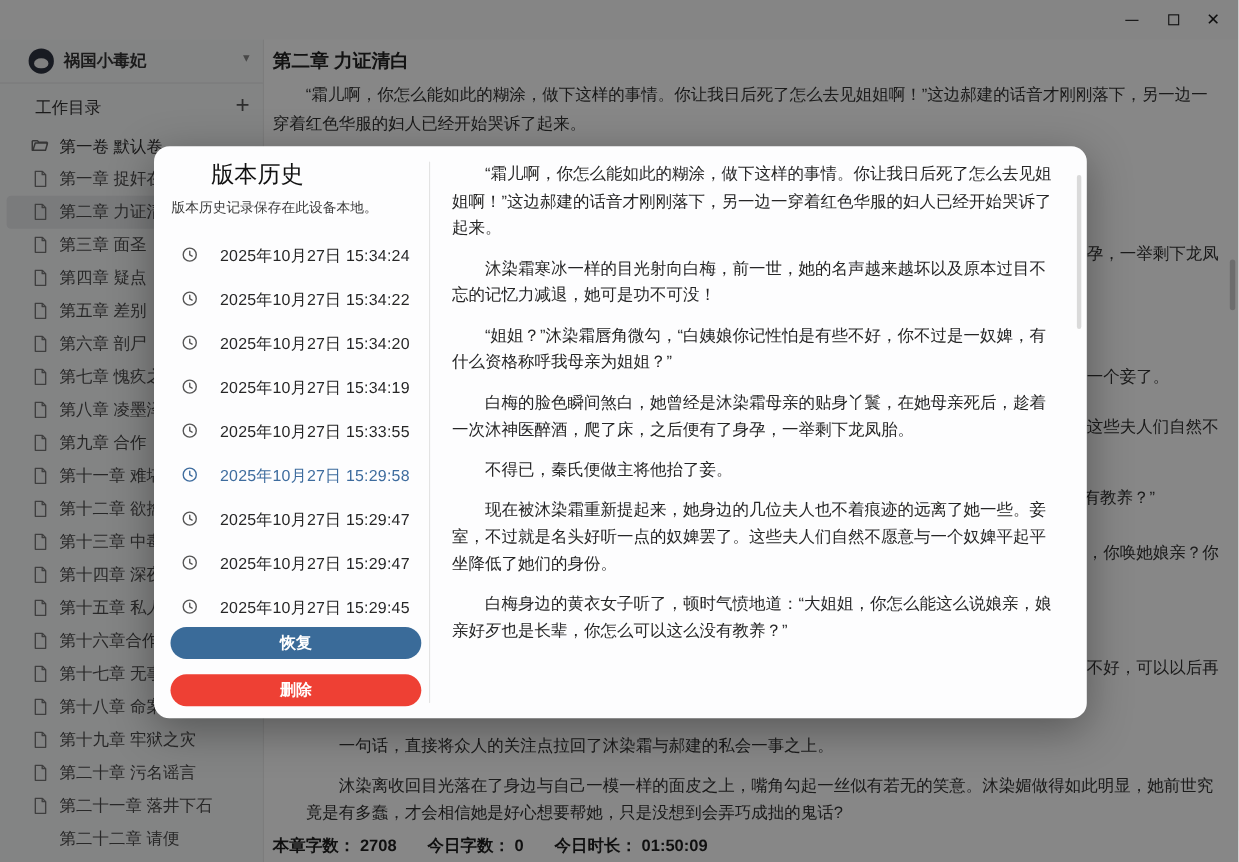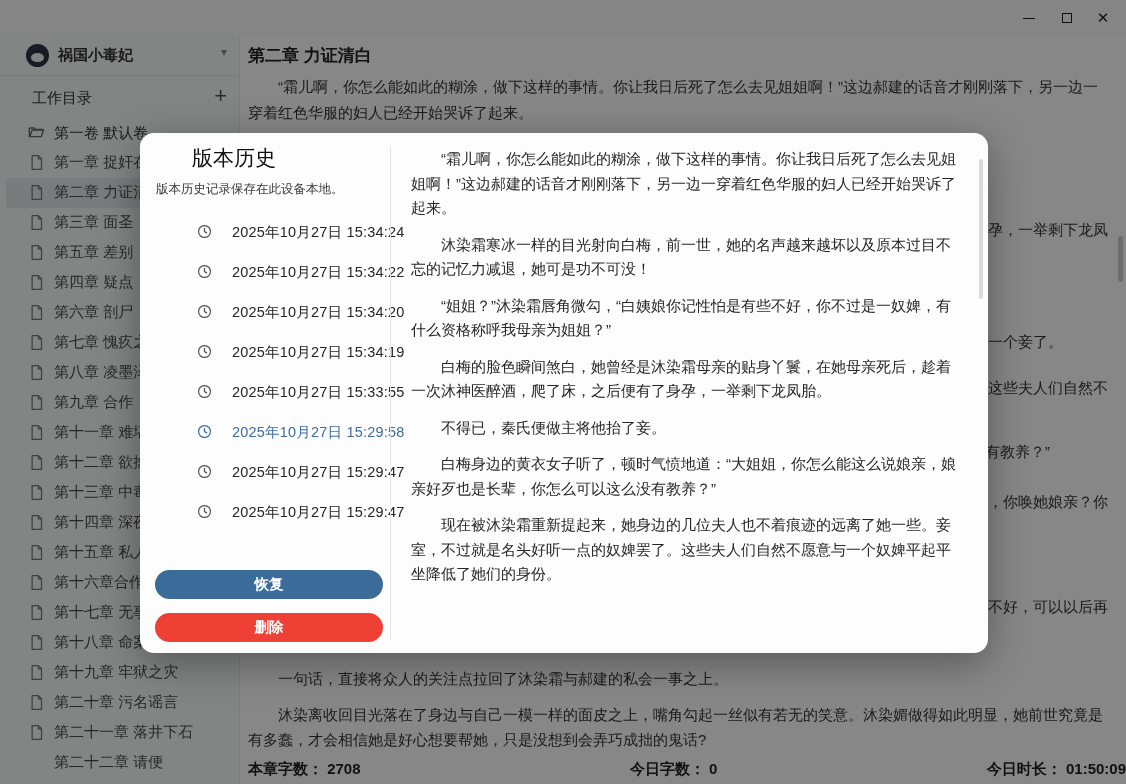--- a/index.html
+++ b/index.html
@@ -37,34 +37,34 @@
 
   
   .main{position:absolute;left:240px;top:36px;right:0;bottom:0;background:#fff;z-index:1;}
   .doc-title{position:absolute;left:8px;top:8px;font-size:17px;font-weight:700;color:#222;}
   .para-top{position:absolute;left:8px;top:38px;right:18px;font-size:15px;line-height:26px;color:#333;text-indent:2em;}
   .frag{position:absolute;font-size:15px;color:#333;white-space:nowrap;}
   .frag-1{top:185px;right:18px;} .frag-2{top:297px;left:733px;}
   .frag-3{top:343px;right:18px;} .frag-4{top:407px;left:745px;}
   .frag-5{top:457px;right:18px;} .frag-6{top:562px;right:18px;}
   .bottom-block{position:absolute;left:8px;top:630px;right:18px;font-size:15px;line-height:25px;color:#333;}
-  .bottom-block p{text-indent:2em;}
+  .bottom-block p{text-indent:2em;margin-left:30px;}
   .bottom-block p + p{margin-top:11px;}
-  .statusbar{position:absolute;left:8px;right:0;bottom:0;height:29px;display:flex;align-items:center;font-size:15px;font-weight:700;color:#1f1f1f;background:#fff;justify-content:space-between;}
+  .statusbar{position:absolute;left:8px;right:0;bottom:0;height:29px;display:flex;align-items:center;gap:28px;font-size:15px;font-weight:700;color:#1f1f1f;background:#fff;}
   .main-scroll{position:absolute;right:3px;top:200px;width:5px;height:46px;background:#cfcfcf;border-radius:3px;cursor:pointer;}
 
   
   .overlay{position:absolute;inset:0;background:rgba(0,0,0,0.47);z-index:5;}
 
   
   .modal{position:absolute;left:140px;top:133px;width:848px;height:520px;background:#fdfdfe;border-radius:14px;z-index:10;box-shadow:0 10px 40px rgba(0,0,0,.35);}
   .vh-left{position:absolute;left:0;top:0;width:250px;height:100%;}
   .vh-title{position:absolute;left:16px;top:11px;font-size:21px;font-weight:400;color:#111;margin-left:36px;}
   .vh-sub{position:absolute;left:16px;top:48px;font-size:12.5px;color:#3a3a3a;}
-  .vh-list{position:absolute;left:0;top:79px;width:250px;margin-left:32px;}
+  .vh-list{position:absolute;left:0;top:79px;width:250px;}
   .vh-row{position:relative;height:40px;color:#262626;cursor:pointer;}
   .vh-row .clock{position:absolute;left:25px;top:12px;color:#555;}
   .vh-row .clock svg{display:block;}
   .vh-time{position:absolute;left:60px;top:11px;font-size:14.5px;letter-spacing:.2px;}
   .vh-row.is-selected{color:var(--sel);}
   .vh-row.is-selected .clock{color:var(--sel);}
   .btn{position:absolute;left:15px;width:228px;height:29px;border:none;border-radius:15px;color:#fff;font-size:14.5px;font-weight:700;font-family:inherit;cursor:pointer;display:flex;align-items:center;justify-content:center;}
   .btn-restore{top:437px;background:var(--restore);}
   .btn-delete{top:480px;background:var(--delete);}
   .vh-div{position:absolute;left:250px;top:14px;bottom:14px;width:1px;background:#e3e3e3;}
@@ -139,31 +139,31 @@
           <span class="chap-label">第三章 面圣</span>
         </div>
 
         <div class="chap">
           <span class="ic">
             <svg width="13" height="15" viewBox="0 0 20 24">
               <path d="M3 1h10l5 5v17H3z" fill="none" stroke="currentColor" stroke-width="2" stroke-linejoin="round"></path>
               <path d="M13 1v5h5" fill="none" stroke="currentColor" stroke-width="2" stroke-linejoin="round"></path>
             </svg>
           </span>
+          <span class="chap-label">第四章 疑点</span>
+        </div>
+
+        <div class="chap">
+          <span class="ic">
+            <svg width="13" height="15" viewBox="0 0 20 24">
+              <path d="M3 1h10l5 5v17H3z" fill="none" stroke="currentColor" stroke-width="2" stroke-linejoin="round"></path>
+              <path d="M13 1v5h5" fill="none" stroke="currentColor" stroke-width="2" stroke-linejoin="round"></path>
+            </svg>
+          </span>
           <span class="chap-label">第五章 差别</span>
-        </div>
-
-        <div class="chap">
-          <span class="ic">
-            <svg width="13" height="15" viewBox="0 0 20 24">
-              <path d="M3 1h10l5 5v17H3z" fill="none" stroke="currentColor" stroke-width="2" stroke-linejoin="round"></path>
-              <path d="M13 1v5h5" fill="none" stroke="currentColor" stroke-width="2" stroke-linejoin="round"></path>
-            </svg>
-          </span>
-          <span class="chap-label">第四章 疑点</span>
         </div>
 
         <div class="chap">
           <span class="ic">
             <svg width="13" height="15" viewBox="0 0 20 24">
               <path d="M3 1h10l5 5v17H3z" fill="none" stroke="currentColor" stroke-width="2" stroke-linejoin="round"></path>
               <path d="M13 1v5h5" fill="none" stroke="currentColor" stroke-width="2" stroke-linejoin="round"></path>
             </svg>
           </span>
           <span class="chap-label">第六章 剖尸</span>
@@ -420,31 +420,40 @@
           <div class="vh-row">
             <span class="clock">
               <svg width="15" height="15" viewBox="0 0 24 24">
                 <circle cx="12" cy="12" r="9.5" fill="none" stroke="currentColor" stroke-width="2"></circle>
                 <path d="M12 7v5.2l3.4 2" fill="none" stroke="currentColor" stroke-width="2" stroke-linecap="round"></path>
               </svg>
             </span>
             <span class="vh-time">2025年10月27日 15:29:47</span>
           </div>
 
+          <div class="vh-row">
+            <span class="clock">
+              <svg width="15" height="15" viewBox="0 0 24 24">
+                <circle cx="12" cy="12" r="9.5" fill="none" stroke="currentColor" stroke-width="2"></circle>
+                <path d="M12 7v5.2l3.4 2" fill="none" stroke="currentColor" stroke-width="2" stroke-linecap="round"></path>
+              </svg>
+            </span>
+            <span class="vh-time">2025年10月27日 15:29:45</span>
+          </div>
         </div>
       <button class="btn btn-restore">恢复</button>
       <button class="btn btn-delete">删除</button>
     </div>
     <div class="vh-div"></div>
     <div class="vh-right">
 
     <p>“霜儿啊，你怎么能如此的糊涂，做下这样的事情。你让我日后死了怎么去见姐姐啊！”这边郝建的话音才刚刚落下，另一边一穿着红色华服的妇人已经开始哭诉了起来。</p>
         <p>沐染霜寒冰一样的目光射向白梅，前一世，她的名声越来越坏以及原本过目不忘的记忆力减退，她可是功不可没！</p>
         <p>“姐姐？”沐染霜唇角微勾，“白姨娘你记性怕是有些不好，你不过是一奴婢，有什么资格称呼我母亲为姐姐？”</p>
         <p>白梅的脸色瞬间煞白，她曾经是沐染霜母亲的贴身丫鬟，在她母亲死后，趁着一次沐神医醉酒，爬了床，之后便有了身孕，一举剩下龙凤胎。</p>
         <p>不得已，秦氏便做主将他抬了妾。</p>
+        <p>现在被沐染霜重新提起来，她身边的几位夫人也不着痕迹的远离了她一些。妾室，不过就是名头好听一点的奴婢罢了。这些夫人们自然不愿意与一个奴婢平起平坐降低了她们的身份。</p>
         <p>白梅身边的黄衣女子听了，顿时气愤地道：“大姐姐，你怎么能这么说娘亲，娘亲好歹也是长辈，你怎么可以这么没有教养？”</p>
-        <p>现在被沐染霜重新提起来，她身边的几位夫人也不着痕迹的远离了她一些。妾室，不过就是名头好听一点的奴婢罢了。这些夫人们自然不愿意与一个奴婢平起平坐降低了她们的身份。</p>
       </div>
     <div class="pv-scroll"></div>
   </div>
 
 </div>
 
 </body></html>

